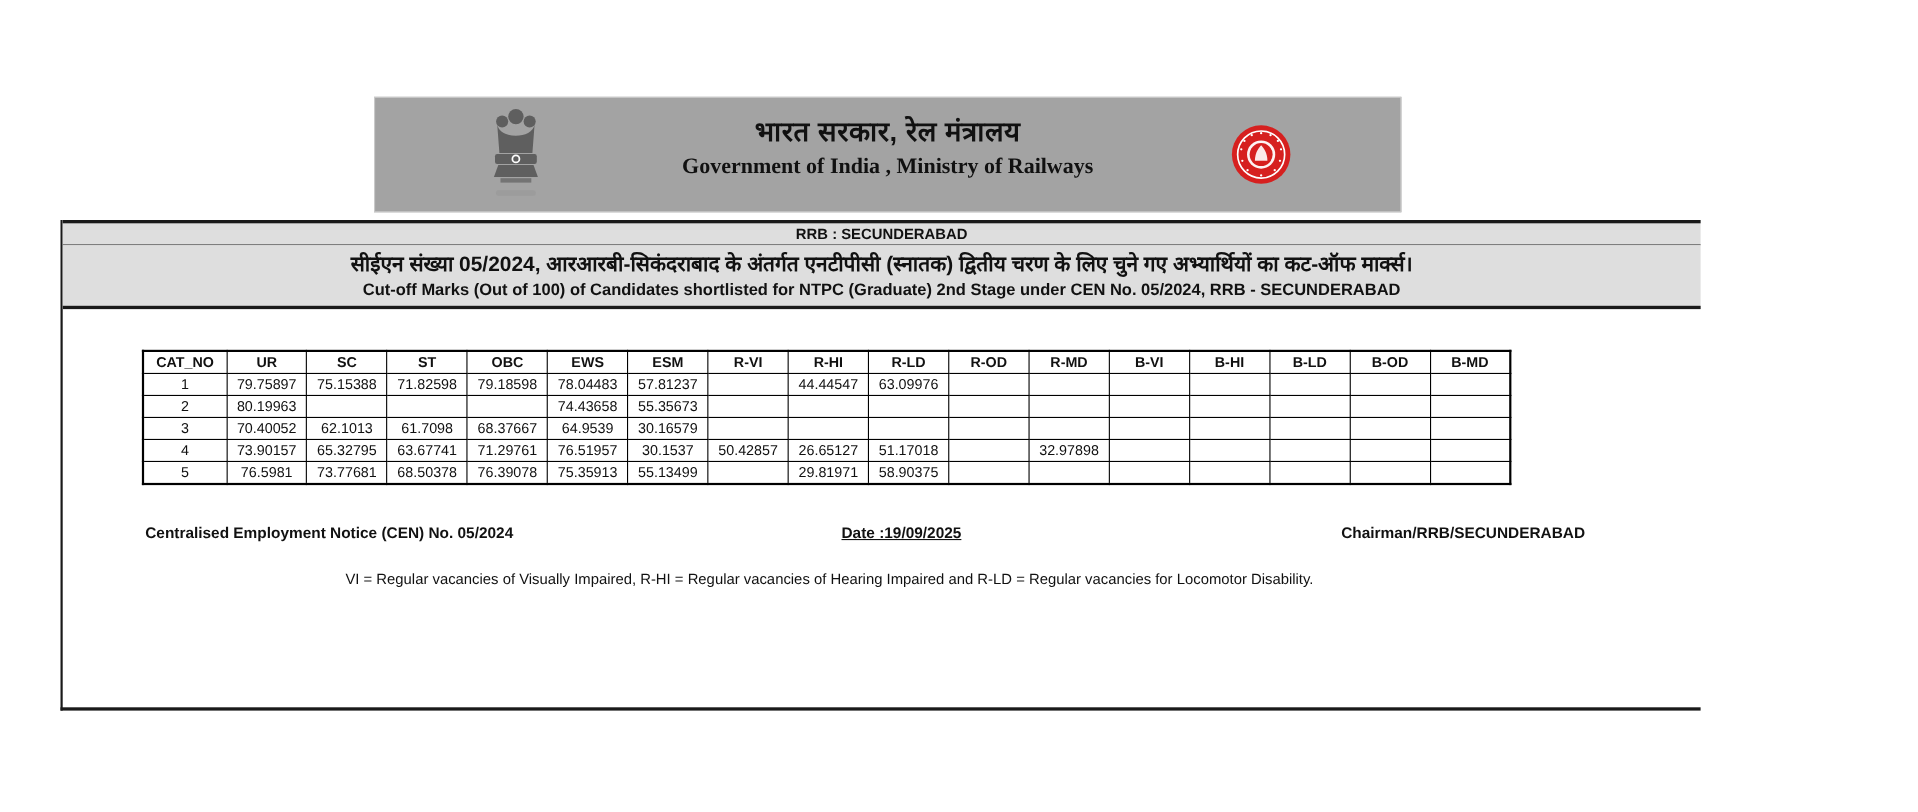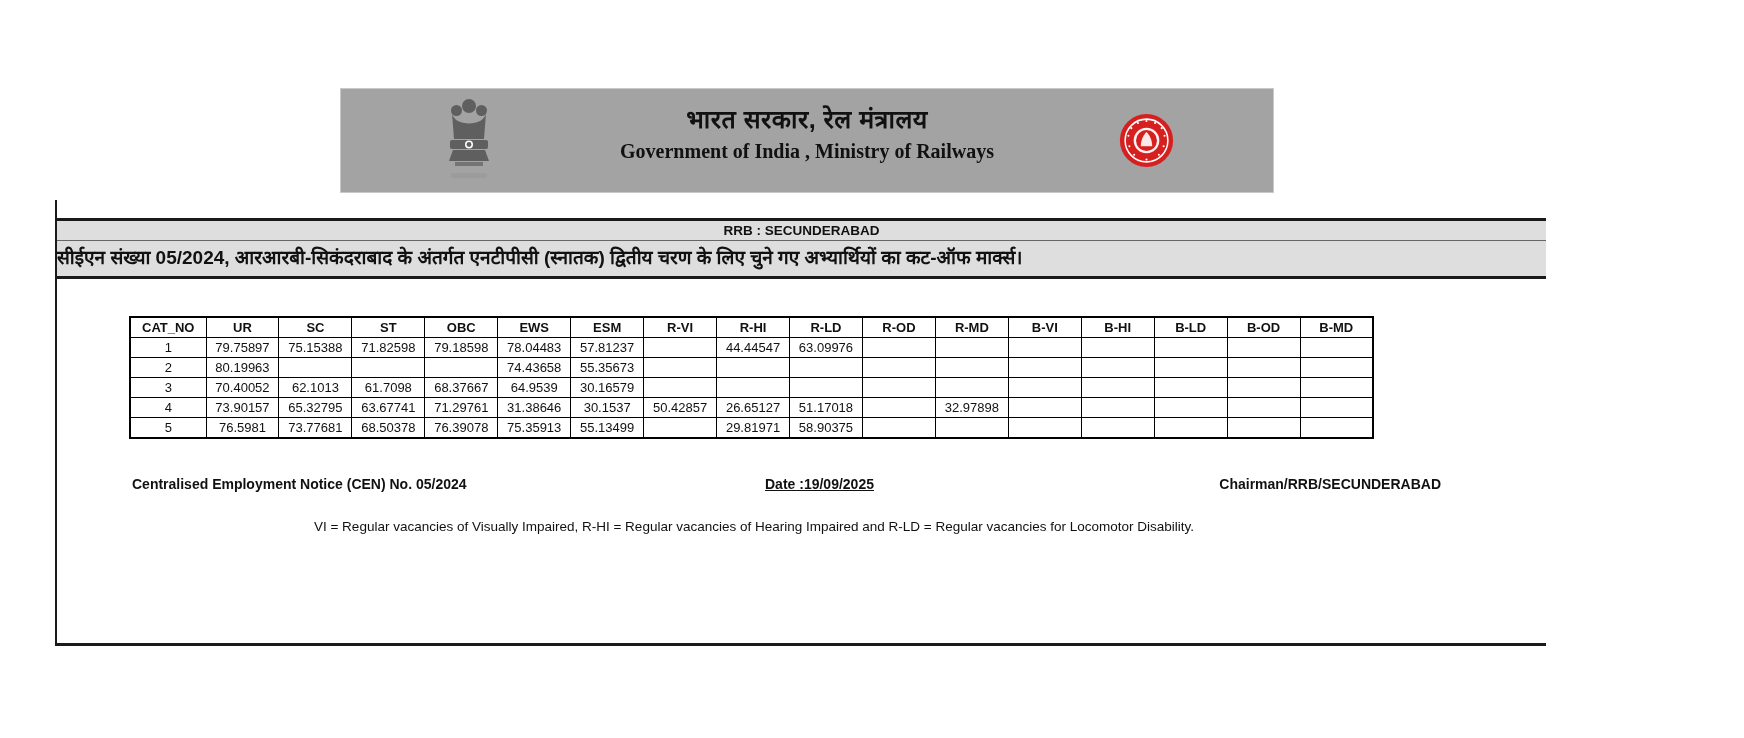--- a/index.html
+++ b/index.html
@@ -25,26 +25,26 @@
   
   .doc {
     position:absolute; left:55px; top:200px; width:1489px; height:443px;
     border-left:2px solid #1a1a1a; border-bottom:3px solid #1a1a1a;
     background:#ffffff;
   }
   .band-rrb {
     background:var(--band,#dedede);
     border-top:3px solid #1a1a1a; border-bottom:1px solid #666;
     height:19px; line-height:19px; text-align:center;
-    font-weight:bold; font-size:13.5px;margin-top:18px;
+    font-weight:bold; font-size:13.5px;
   }
   .band-title {
     background:var(--band,#dedede);
     border-bottom:3px solid #1a1a1a;
-    padding:3px 0 6px 0;
+    text-align:center; padding:3px 0 6px 0;
   }
   .title-hindi { font-size:19px; font-weight:bold; }
   .title-english { font-size:15px; font-weight:bold; margin-top:3px; }
 
   
   .table-wrap { margin:37px 0 0 72px; }
   table.cutoff {
     border-collapse:collapse; table-layout:fixed; width:1245px;
     border:2px solid #000; font-size:13px;
   }
@@ -118,20 +118,21 @@
     </svg>
   </div>
 </div>
 
 <div class="doc">
 
   <div class="band-rrb">RRB : SECUNDERABAD</div>
 
   <div class="band-title">
     <div class="title-hindi">सीईएन संख्या 05/2024, आरआरबी-सिकंदराबाद के अंतर्गत एनटीपीसी (स्नातक) द्वितीय चरण के लिए चुने गए अभ्यार्थियों का कट-ऑफ मार्क्स।</div>
+    <div class="title-english">Cut-off Marks (Out of 100) of Candidates shortlisted for NTPC (Graduate) 2nd Stage under CEN No. 05/2024, RRB - SECUNDERABAD</div>
   </div>
 
   <div class="table-wrap">
     <table class="cutoff">
       <colgroup>
           <col class="first">
         </colgroup>
       <thead>
         <tr>
             <th>CAT_NO</th>
@@ -210,21 +211,21 @@
             <td></td>
             <td></td>
             <td></td>
           </tr>
           <tr>
             <td>4</td>
             <td>73.90157</td>
             <td>65.32795</td>
             <td>63.67741</td>
             <td>71.29761</td>
-            <td>31.38646</td>
+            <td>76.51957</td>
             <td>30.1537</td>
             <td>50.42857</td>
             <td>26.65127</td>
             <td>51.17018</td>
             <td></td>
             <td>32.97898</td>
             <td></td>
             <td></td>
             <td></td>
             <td></td>

